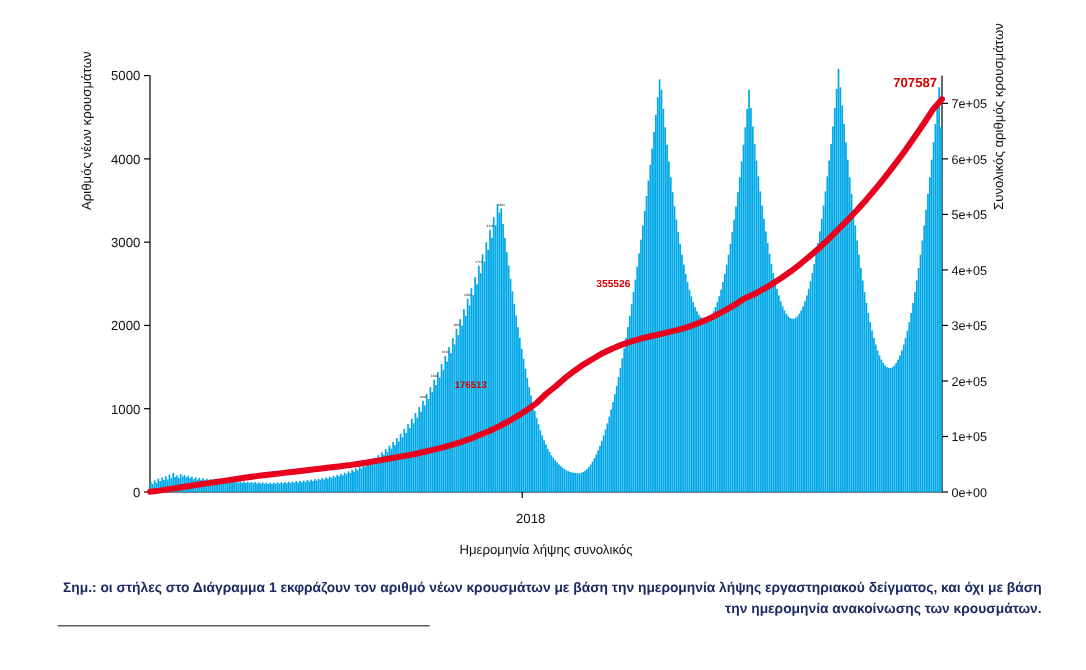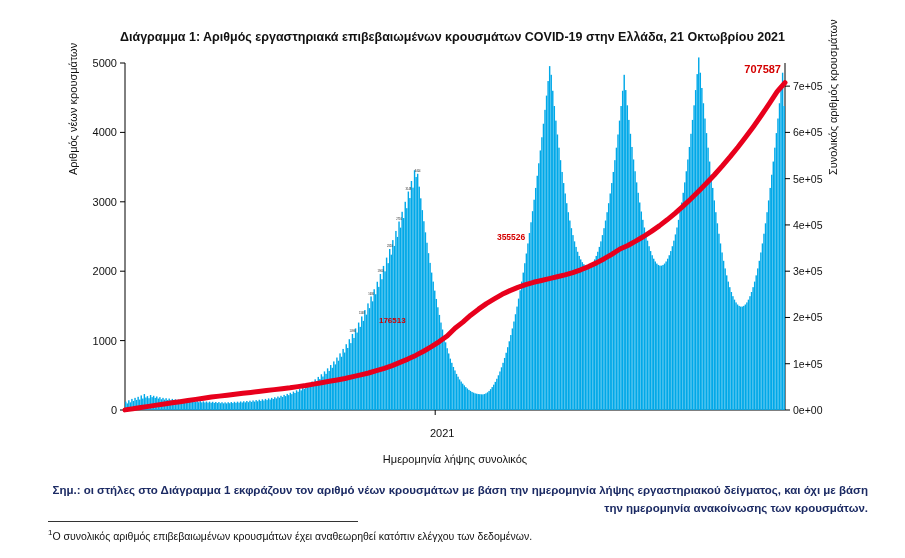--- a/index.html
+++ b/index.html
@@ -37,21 +37,20 @@
     font-size:10.5px;color:#111;
   }
   .footnote .sup{font-size:8px;vertical-align:super;}
   .rule{position:absolute;left:48px;top:521px;width:310px;height:1px;background:#333;}
 </style>
 </head>
 <body>
 
 <div class="page">
 
-  <div class="chart-title">Διάγραμμα 1: Αριθμός εργαστηριακά επιβεβαιωμένων κρουσμάτων COVID-19 στην Ελλάδα, 21 Οκτωβρίου 2021</div>
 
   <div class="plot-wrap">
 
     <div class="axis-label-left">Αριθμός νέων κρουσμάτων</div>
     <div class="axis-label-right">Συνολικός αριθμός κρουσμάτων</div>
     <div class="xaxis-title">Ημερομηνία λήψης συνολικός</div>
 
     <svg class="chart" id="chart-svg" width="760" height="390">
         <line x1="50" y1="8" x2="50" y2="355" stroke="#000" stroke-width="1"></line>
         <line x1="710" y1="8" x2="710" y2="355" stroke="#000" stroke-width="1"></line>
@@ -517,20 +516,19 @@
         <text x="314.8" y="192.0" text-anchor="middle" font-size="2.6" font-family="&quot;Liberation Sans&quot;,sans-serif" fill="#1a1a1a">2320</text>
         <text x="324.1" y="164.5" text-anchor="middle" font-size="2.6" font-family="&quot;Liberation Sans&quot;,sans-serif" fill="#1a1a1a">2716</text>
         <text x="333.4" y="134.5" text-anchor="middle" font-size="2.6" font-family="&quot;Liberation Sans&quot;,sans-serif" fill="#1a1a1a">3148</text>
         <text x="342.7" y="116.8" text-anchor="middle" font-size="2.6" font-family="&quot;Liberation Sans&quot;,sans-serif" fill="#1a1a1a">3404</text>
         <path d="M50.00 354.86 L57.86 353.84 L65.71 352.59 L73.57 351.39 L81.43 350.14 L89.29 348.99 L97.14 347.83 L105.00 346.67 L112.86 345.52 L120.71 344.36 L128.57 343.20 L136.43 342.05 L144.29 341.12 L152.14 340.19 L160.00 339.27 L167.86 338.34 L175.71 337.42 L183.57 336.49 L191.43 335.57 L199.29 334.64 L207.14 333.72 L215.00 332.79 L222.86 331.64 L230.71 330.48 L238.57 329.09 L246.43 327.70 L254.29 326.31 L262.14 324.93 L270.00 323.54 L277.86 321.69 L285.71 319.84 L293.57 317.99 L301.43 315.67 L309.29 313.36 L317.14 310.58 L325.00 307.35 L332.86 304.11 L340.71 300.41 L348.57 296.24 L356.43 291.61 L364.29 286.53 L372.14 280.97 L380.00 273.33 L387.86 267.09 L395.71 260.15 L403.57 254.14 L411.43 248.59 L419.29 243.96 L427.14 239.33 L435.00 235.63 L442.86 232.39 L450.71 229.62 L458.57 227.30 L466.43 225.45 L474.29 223.60 L482.14 221.75 L490.00 219.90 L497.86 217.59 L505.71 214.81 L513.57 211.57 L521.43 207.87 L529.29 203.71 L537.14 199.08 L545.00 193.99 L552.86 190.51 L560.71 186.13 L568.57 181.50 L576.43 176.41 L584.29 170.86 L592.14 164.84 L600.00 158.37 L607.86 151.43 L615.71 144.02 L623.57 136.16 L631.43 128.29 L639.29 119.97 L647.14 111.17 L655.00 101.92 L662.86 92.21 L670.71 82.03 L678.57 71.39 L686.43 60.28 L694.29 48.71 L702.14 36.69 L710.00 27.62 " fill="none" stroke="#e8001c" stroke-width="5" stroke-linejoin="round" stroke-linecap="round"></path>
         <text x="706.0" y="17.6" text-anchor="end" font-size="11" font-weight="bold" font-family="&quot;Liberation Sans&quot;,sans-serif" fill="#d40000">707587</text>
         <text x="436.1" y="184.5" text-anchor="middle" font-size="8.5" font-weight="bold" font-family="&quot;Liberation Sans&quot;,sans-serif" fill="#d40000">355526</text>
         <text x="317.3" y="268.3" text-anchor="middle" font-size="8" font-weight="bold" font-family="&quot;Liberation Sans&quot;,sans-serif" fill="#d40000">176513</text>
       </svg>
 
-    <div class="xtick-label" id="xtick-0" style="left:355px;top:372px;">2021</div>
+    <div class="xtick-label" id="xtick-0" style="left:355px;top:372px;">2018</div>
   </div>
 
   <div class="note">Σημ.: οι στήλες στο Διάγραμμα 1 εκφράζουν τον αριθμό νέων κρουσμάτων με βάση την ημερομηνία λήψης εργαστηριακού δείγματος, και όχι με βάση την ημερομηνία ανακοίνωσης των κρουσμάτων.</div>
   <div class="rule"></div>
-  <div class="footnote"><span class="sup">1</span><span>Ο συνολικός αριθμός επιβεβαιωμένων κρουσμάτων έχει αναθεωρηθεί κατόπιν ελέγχου των δεδομένων.</span></div>
 
 </div>
 
 </body></html>

